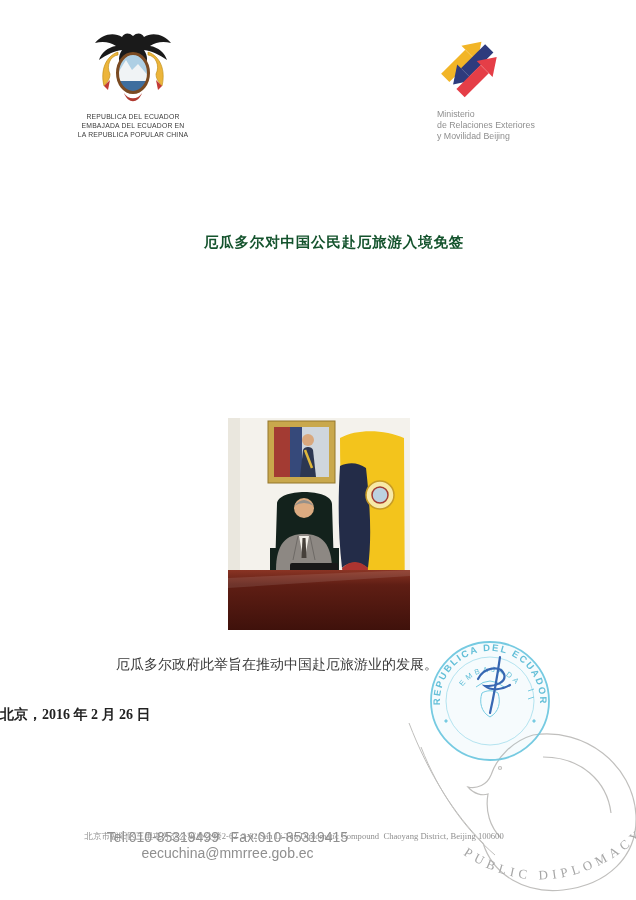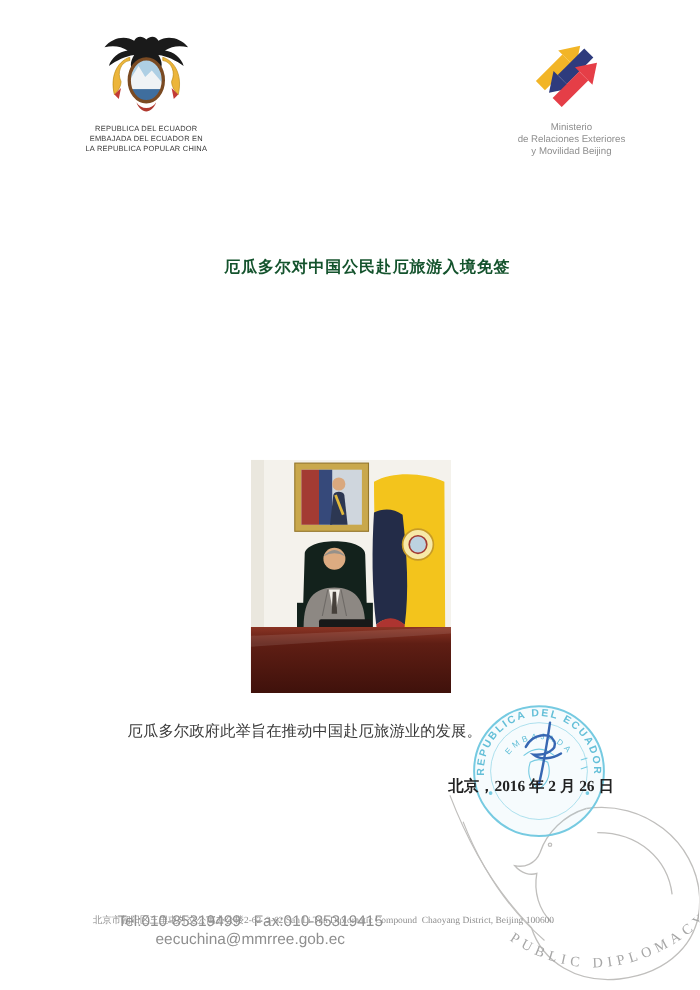--- a/index.html
+++ b/index.html
@@ -6,33 +6,33 @@
   .page {
     position:relative; width:636px; height:900px; background:#ffffff;
     font-family:"Liberation Serif", serif; overflow:hidden;
   }
 
   
   .logo-left { position:absolute; left:58px; top:28px; width:150px; text-align:center; }
   .logo-left svg { width:90px; height:80px; }
   .seal-caption { margin-top:1px; font-family:"Liberation Sans",sans-serif;
                   font-size:6.8px; line-height:8.8px; color:#3a3a3a; letter-spacing:.2px; }
-  .logo-right { position:absolute; left:437px; top:33px; width:165px; text-align:center; }
+  .logo-right { position:absolute; left:437px; top:33px; width:165px; text-align:left; }
   .logo-right svg { width:74px; height:70px; }
   .ministry-caption { margin-top:2px; font-family:"Liberation Sans",sans-serif;
                       font-size:8.8px; line-height:10.8px; color:#8f8f8f; }
 
   
   .title { position:absolute; top:217px; left:0; width:100%; margin:16px; text-align:center;
            font-size:14.5px; font-weight:600; color:#14532d; letter-spacing:.8px; }
   .body-par { position:absolute; top:254px; left:88px; width:470px; margin:0;
               font-size:14px; line-height:19px; color:#3a3a3a; text-align:justify; text-indent:2em; }
   .closing { position:absolute; top:656px; left:88px; width:470px; margin:0;
              font-size:14px; color:#3a3a3a; text-indent:2em; }
-  .dateline { position:absolute; top:706px; left:0; width:558px; margin:0; text-align:right;
+  .dateline { position:absolute; top:706px; left:0; width:558px; margin:0; 
               font-size:14px; font-weight:700; color:#222222; z-index:4; }
 
   
   .photo { position:absolute; left:228px; top:418px; width:182px; height:212px; }
   .photo svg { display:block; }
 
   
   .stamp { position:absolute; left:424px; top:635px; width:132px; height:132px; z-index:3; opacity:.95; }
 
   

